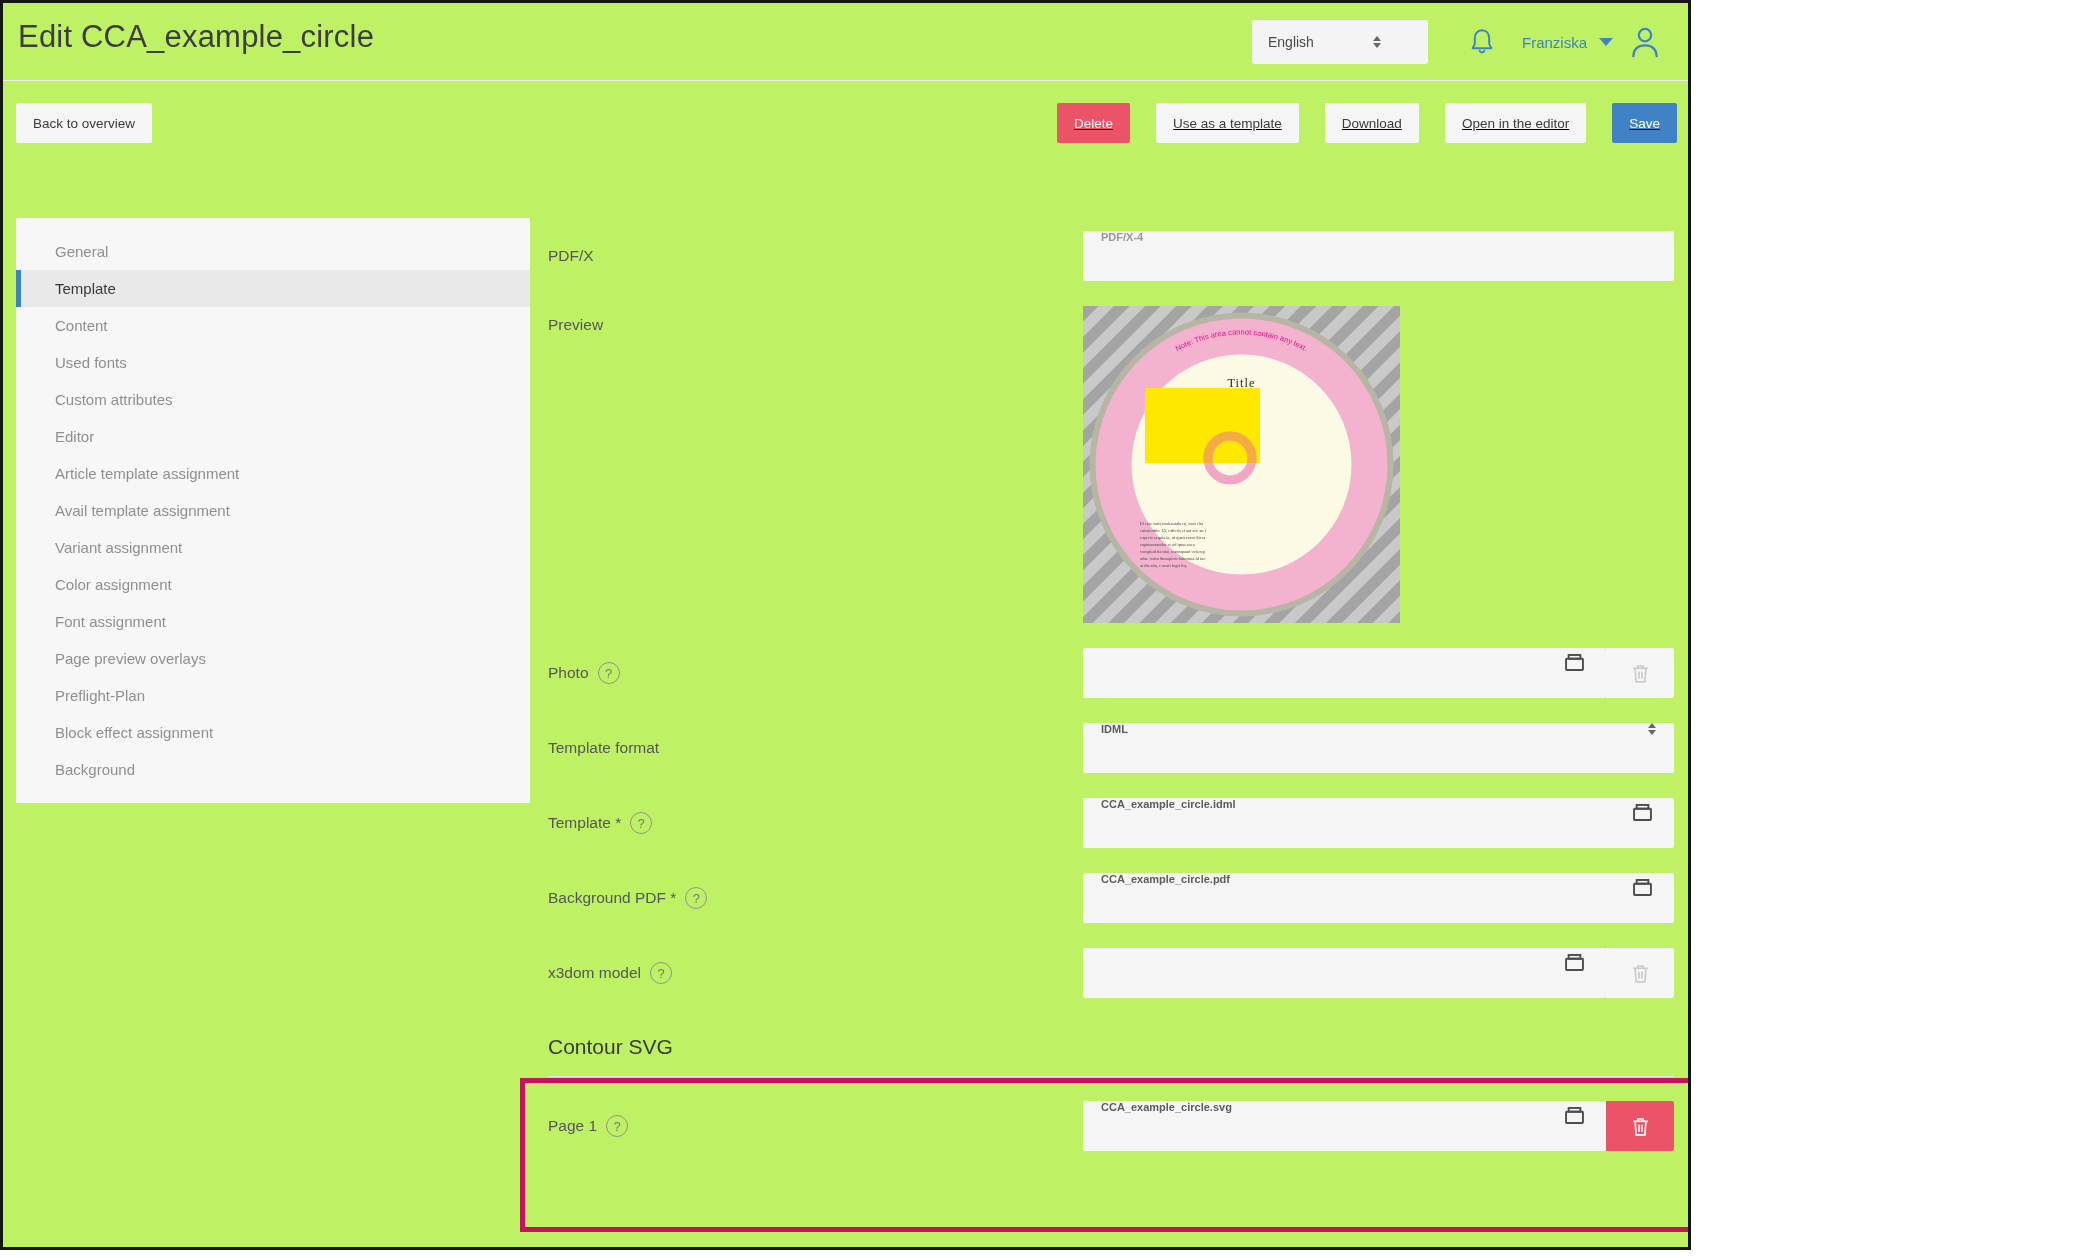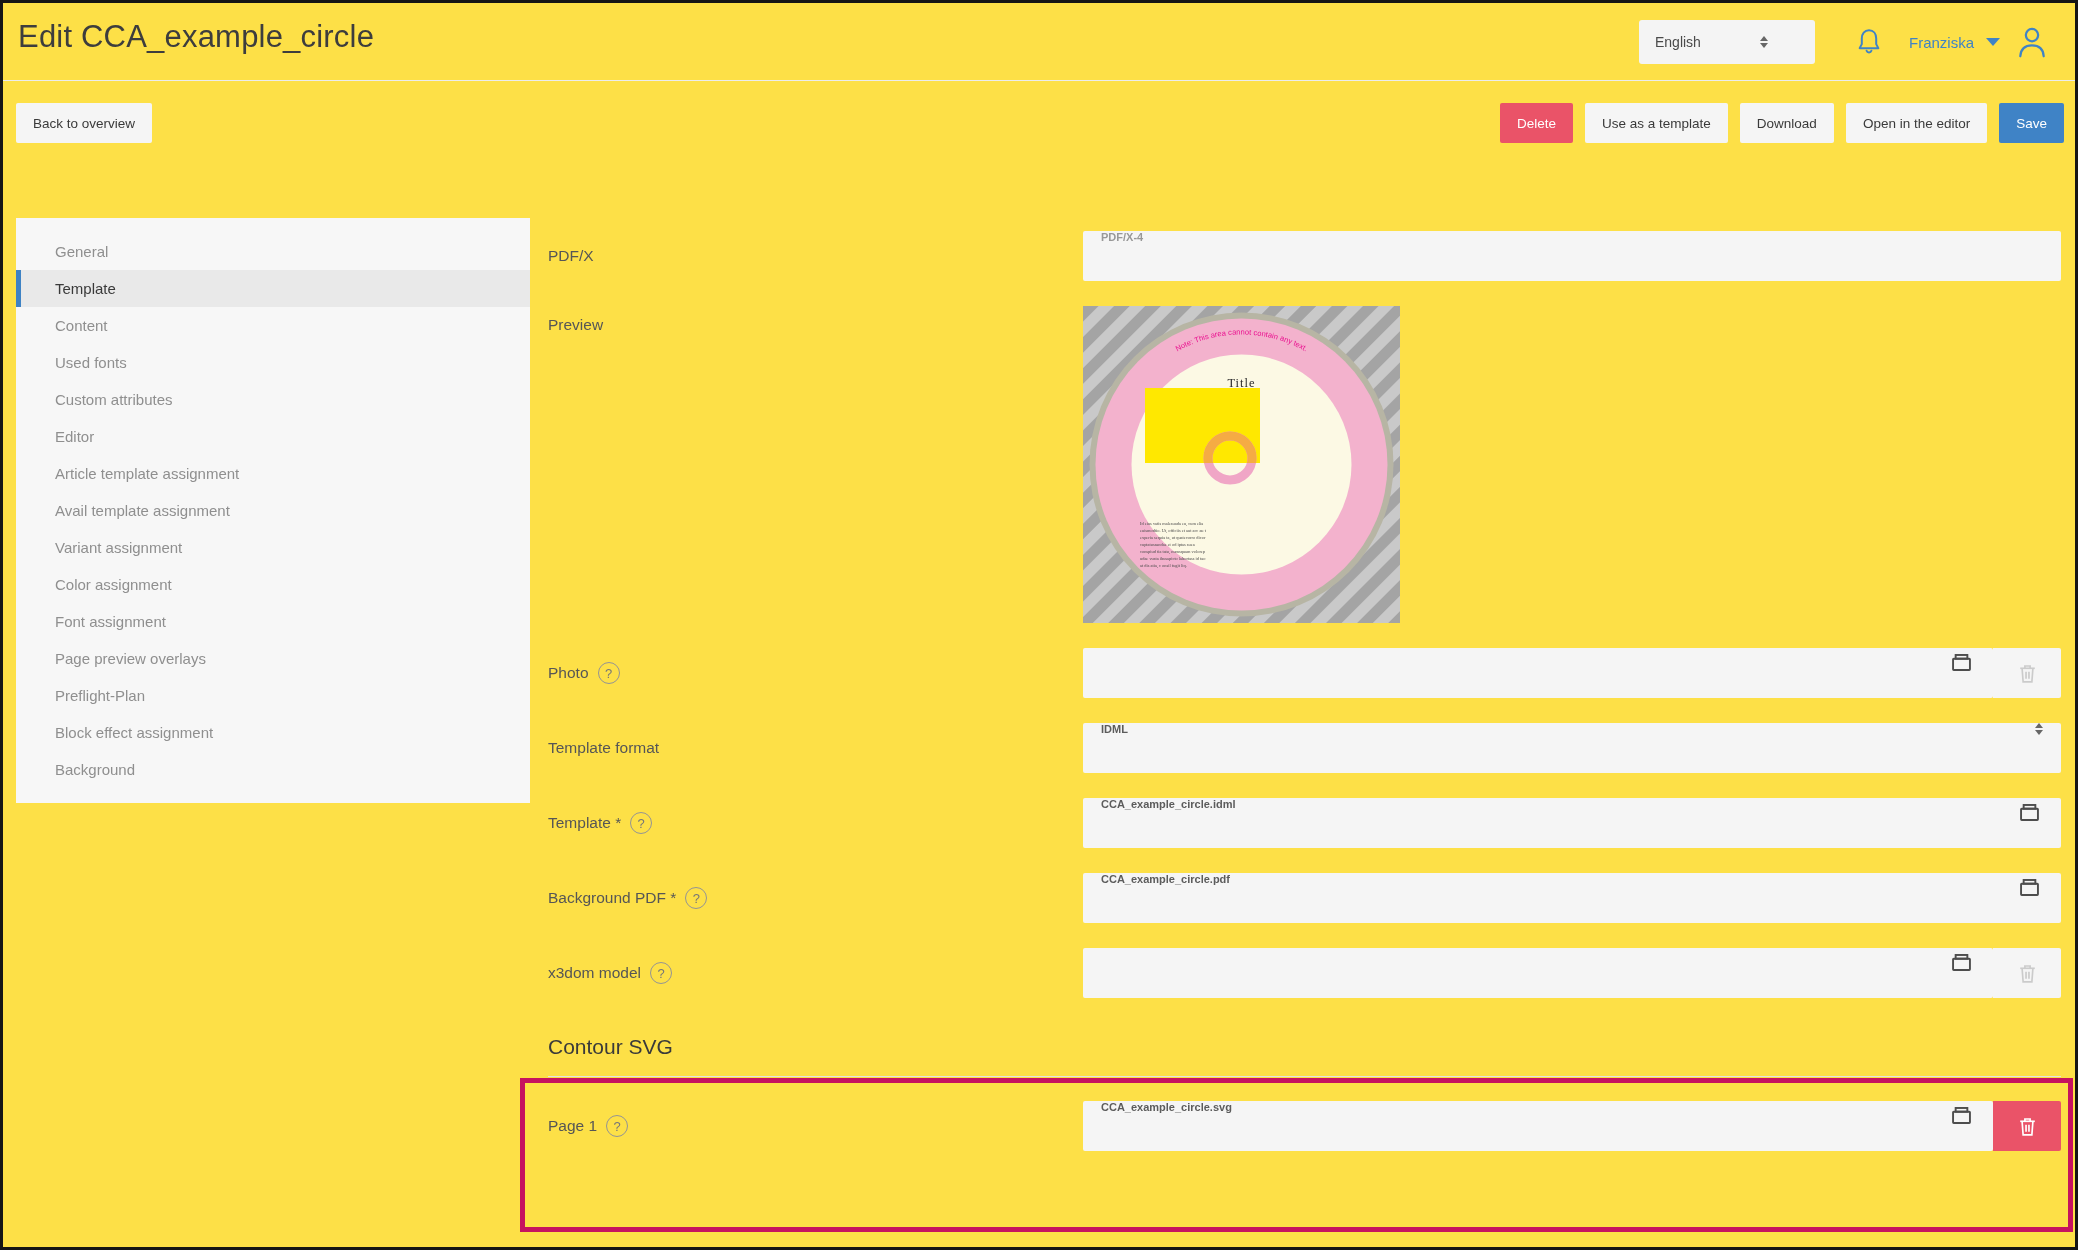--- a/index.html
+++ b/index.html
@@ -1,17 +1,17 @@
 <!DOCTYPE html>
 <html><head>
 <meta charset="utf-8">
 <style>
   * { box-sizing: border-box; margin: 0; padding: 0; }
   html,body { width:2083px; height:1258px; background:#ffffff; font-family:"Liberation Sans","DejaVu Sans",sans-serif; }
-  .page { position:relative; width:2078px; height:1250px; border:3px solid #151515; background:#fde047; overflow:hidden; }
+  .page { position:relative; width:1691px; height:1250px; border:3px solid #151515; background:#bef264; overflow:hidden; }
 
   
   .header { position:relative; height:78px; border-bottom:1px solid #ececec; }
   .page-title { position:absolute; left:15px; top:16px; font-size:31px; color:#3d3d3d; font-weight:500; letter-spacing:.2px; }
   .header-right { position:absolute; right:25px; top:0; height:78px; display:flex; align-items:center; }
   .lang-select { width:176px; height:44px; background:#f4f4f4; border-radius:3px; display:flex; align-items:center; padding:0 14px 0 16px; cursor:pointer; }
   .lang-select span { font-size:14px; color:#4a4a4a; flex:1; }
   .caret-ud { display:flex; flex-direction:column; align-items:center; gap:2px; }
   .caret-ud i { display:block; width:0; height:0; border-left:4px solid transparent; border-right:4px solid transparent; }
   .caret-ud .up { border-bottom:5px solid #666; }
@@ -19,21 +19,21 @@
   .bell { margin-left:38px; cursor:pointer; display:flex; }
   .user-name { margin-left:24px; font-size:15px; color:#3f83c6; cursor:pointer; }
   .user-caret { margin-left:12px; width:0; height:0; border-left:7px solid transparent; border-right:7px solid transparent; border-top:8px solid #3f83c6; cursor:pointer; }
   .user-avatar { margin-left:14px; cursor:pointer; display:flex; }
 
   
   .toolbar { position:relative; height:82px; padding:22px 14px 0 13px; }
   .btn { display:inline-flex; align-items:center; justify-content:center; height:40px; padding:0 17px; font-size:13.5px; color:#3a3a3a; background:#f5f5f5; border:none; border-radius:2px; cursor:pointer; font-family:inherit; }
   .btn-danger { background:#ea5368; color:#fff; }
   .btn-primary { background:#3f83c6; color:#fff; }
-  .toolbar-right { position:absolute; right:11px; top:22px; display:flex; gap:12px; }
+  .toolbar-right { position:absolute; right:11px; top:22px; display:flex; gap:26px;text-decoration:underline; }
 
   
   .content { display:flex; margin-top:55px; }
   .sidebar { width:514px; margin-left:13px; background:#f7f7f7; padding:15px 0 15px 0; align-self:flex-start; }
   .side-item { position:relative; height:37px; display:flex; align-items:center; padding-left:39px; font-size:15px; color:#8f8f8f; cursor:pointer; }
   .side-item.active { background:#e9e9e9; color:#3a3a3a; }
   .side-item.active::before { content:""; position:absolute; left:0; top:0; bottom:0; width:5px; background:#3e82c4; }
 
   .form { flex:1; margin-left:18px; margin-right:14px; padding-top:13px; }
   .row { display:flex; margin-bottom:25px; }

